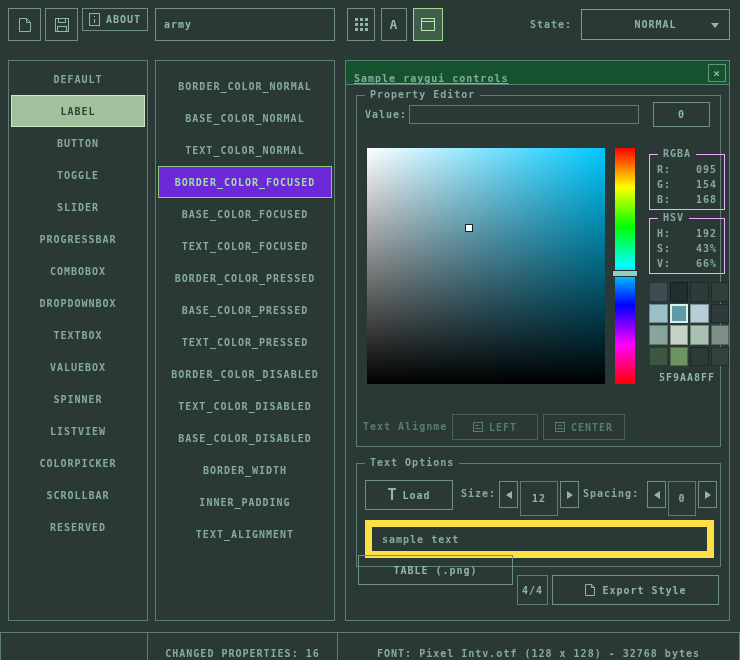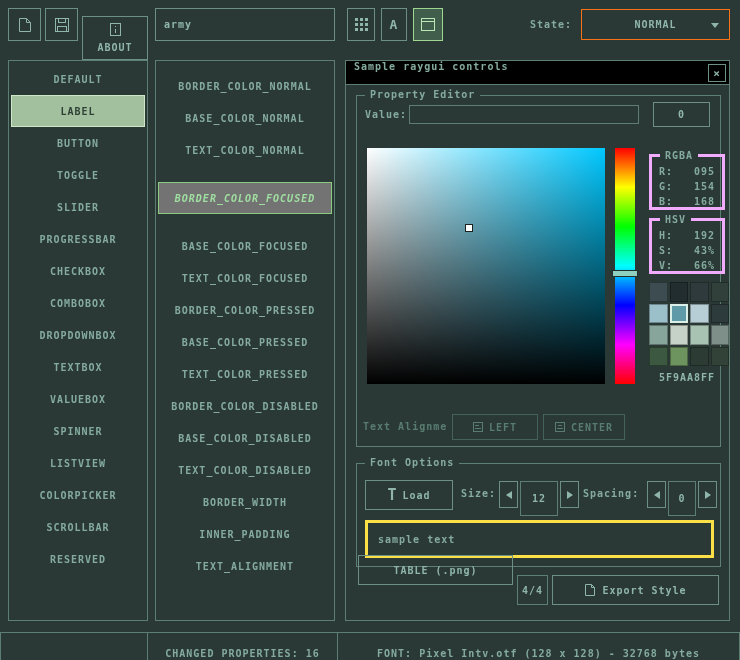--- a/index.html
+++ b/index.html
@@ -42,27 +42,27 @@
   }
   .dropdown .tri-d { position:absolute; right:10px; top:13px; }
 
   
   .panel { position:absolute; border:1px solid #5d7f73; }
   .list-item {
     height:32px; display:flex; align-items:center; justify-content:center;
     color:#84ab9e; cursor:pointer;
   }
   .list-item.selected { background:#a3c09e; border:1px solid #cde8c6; color:#2f4237; margin:0 2px; }
-  .list-item.focused  { background:#737373; border:1px solid #8bcb7d; color:#a0dfa1; margin:16px 2px;font-style:italic; }
+  .list-item.focused  { background:#6d28d9; border:1px solid #8bcb7d; color:#a0dfa1; margin:0 2px; }
 
   
   .window { position:absolute; left:345px; top:60px; width:385px; height:561px; border:1px solid #5d7f73; }
   .titlebar {
-    height:24px; border-bottom:1px solid #5d7f73; background:#000000;
-    display:flex; align-items:flex-start; padding:0 8px;
+    height:24px; border-bottom:1px solid #5d7f73; background:#14532d;
+    display:flex; align-items:flex-end; padding:0 8px;text-decoration:underline;
   }
   .close-btn {
     position:absolute; top:3px; right:3px; width:18px; height:18px;
     border:1px solid #6c9184; display:flex; align-items:center; justify-content:center;
     color:#8fb6a9; cursor:pointer; font-size:11px;
   }
 
   .group { position:absolute; border:1px solid #5d7f73; }
   .group-label { position:absolute; top:-7px; left:8px; background:#2b3936; padding:0 5px; color:#84ab9e; white-space:nowrap; }
 
@@ -85,21 +85,21 @@
     position:absolute; left:258px; top:52px; width:20px; height:236px; cursor:pointer;
     background: linear-gradient(to bottom,
       #ff0000 0%, #ffff00 16.6%, #00ff00 33.3%, #00ffff 50%,
       #0000ff 66.6%, #ff00ff 83.3%, #ff0000 100%);
   }
   .hue-handle {
     position:absolute; left:-3px; width:26px; top:calc(53% - 3px); height:7px;
     background:#8fd0c0; border:1px solid #20302a;
   }
 
-  .mini-group { position:absolute; border:3px solid #f0abfc; width:76px; height:56px; padding-top:7px; }
+  .mini-group { position:absolute; border:1px solid #f0abfc; width:76px; height:56px; padding-top:7px; }
   .mini-row { display:flex; justify-content:space-between; padding:0 7px; line-height:15px; }
 
   .palette {
     position:absolute; left:292px; top:186px; width:80px; height:84px;
     display:grid; grid-template-columns:repeat(4,1fr); grid-template-rows:repeat(4,1fr); gap:2px;
   }
   .swatch { border:1px solid rgba(0,0,0,0.3); cursor:pointer; }
   .swatch.sel { border:2px solid #d9efe7; }
 
   .hex-label { position:absolute; left:288px; top:276px; width:84px; text-align:center; color:#8fb6a9; }
@@ -107,21 +107,21 @@
   .align-label { position:absolute; left:6px; top:325px; width:88px; overflow:hidden; white-space:nowrap; color:#587c6f; }
 
   
   .load-btn { left:8px; top:16px; width:88px; height:30px; }
   .load-glyph { font-size:15px; letter-spacing:0; }
   .fo-label { position:absolute; top:24px; }
   .spin-btn { height:27px; width:19px; top:17px; }
   .spin-val { position:absolute; top:17px; height:35px; border:1px solid #5d7f73; display:flex; align-items:center; justify-content:center; color:#8fb6a9; }
   .sample-box {
     position:absolute; left:8px; top:56px; width:349px; height:38px;
-    border:3px solid #fde047; display:flex; align-items:center; padding-left:10px; color:#84ab9e;
+    border:7px solid #fde047; display:flex; align-items:center; padding-left:10px; color:#84ab9e;
   }
 
   
   .counter-box {
     position:absolute; left:171px; top:514px; width:31px; height:30px;
     border:1px solid #5d7f73; display:flex; align-items:center; justify-content:center; color:#8fb6a9;
   }
 
   
   .statusbar { position:absolute; left:0; top:632px; width:740px; height:28px; display:flex; }
@@ -147,21 +147,21 @@
     </div>
     <div class="btn" style="left:45px;top:8px;width:33px;height:33px;">
       <span>
         <svg width="14" height="14" viewBox="0 0 14 14">
             <rect x="0.5" y="0.5" width="13" height="13" fill="none" stroke="currentColor"></rect>
             <rect x="3.5" y="0.5" width="7" height="4" fill="none" stroke="currentColor"></rect>
             <rect x="2.5" y="8.5" width="9" height="5" fill="none" stroke="currentColor"></rect>
           </svg>
       </span>
     </div>
-    <div class="btn" style="left:82px;top:16px;width:66px;height:44px;flex-direction:column;">
+    <div class="btn" style="left:82px;top:8px;width:66px;height:23px;">
       <span>
         <svg width="11" height="13" viewBox="0 0 11 13">
             <rect x="0.5" y="0.5" width="10" height="12" fill="none" stroke="currentColor"></rect>
             <line x1="5.5" y1="3" x2="5.5" y2="4" stroke="currentColor"></line>
             <line x1="5.5" y1="6" x2="5.5" y2="10" stroke="currentColor"></line>
           </svg>
       </span>
       <span>ABOUT</span>
     </div>
     <input class="tb-input" style="left: 155px; top: 8px; width: 180px; height: 33px;" value="army">
@@ -198,21 +198,20 @@
     </div>
   </div>
 
   <div class="panel" style="left:8px;top:60px;width:140px;height:561px;padding-top:2px;">
     <div class="list-item">DEFAULT</div>
     <div class="list-item selected">LABEL</div>
     <div class="list-item">BUTTON</div>
     <div class="list-item">TOGGLE</div>
     <div class="list-item">SLIDER</div>
     <div class="list-item">PROGRESSBAR</div>
-    <div class="list-item">CHECKBOX</div>
     <div class="list-item">COMBOBOX</div>
     <div class="list-item">DROPDOWNBOX</div>
     <div class="list-item">TEXTBOX</div>
     <div class="list-item">VALUEBOX</div>
     <div class="list-item">SPINNER</div>
     <div class="list-item">LISTVIEW</div>
     <div class="list-item">COLORPICKER</div>
     <div class="list-item">SCROLLBAR</div>
     <div class="list-item">RESERVED</div>
   </div>
@@ -221,22 +220,22 @@
     <div class="list-item">BORDER_COLOR_NORMAL</div>
     <div class="list-item">BASE_COLOR_NORMAL</div>
     <div class="list-item">TEXT_COLOR_NORMAL</div>
     <div class="list-item focused">BORDER_COLOR_FOCUSED</div>
     <div class="list-item">BASE_COLOR_FOCUSED</div>
     <div class="list-item">TEXT_COLOR_FOCUSED</div>
     <div class="list-item">BORDER_COLOR_PRESSED</div>
     <div class="list-item">BASE_COLOR_PRESSED</div>
     <div class="list-item">TEXT_COLOR_PRESSED</div>
     <div class="list-item">BORDER_COLOR_DISABLED</div>
+    <div class="list-item">TEXT_COLOR_DISABLED</div>
     <div class="list-item">BASE_COLOR_DISABLED</div>
-    <div class="list-item">TEXT_COLOR_DISABLED</div>
     <div class="list-item">BORDER_WIDTH</div>
     <div class="list-item">INNER_PADDING</div>
     <div class="list-item">TEXT_ALIGNMENT</div>
   </div>
 
   <div class="window">
     <div class="titlebar">
       <span>Sample raygui controls</span>
     </div>
     <div class="close-btn">
@@ -327,21 +326,21 @@
           <svg width="10" height="10" viewBox="0 0 10 10">
               <rect x="0.5" y="0.5" width="9" height="9" fill="none" stroke="currentColor"></rect>
               <path d="M3 3.5h4M2 6.5h6" stroke="currentColor"></path>
             </svg>
         </span>
         <span>CENTER</span>
       </div>
     </div>
 
     <div class="group" style="left:10px;top:402px;width:365px;height:104px;">
-      <span class="group-label">Font Options</span>
+      <span class="group-label">Text Options</span>
 
       <div class="btn load-btn">
         <span class="load-glyph">T</span>
         <span>Load</span>
       </div>
 
       <span class="fo-label" style="left:104px;">Size:</span>
       <div class="btn spin-btn" style="left:142px;">
         <span class="tri-l"></span>
       </div>

